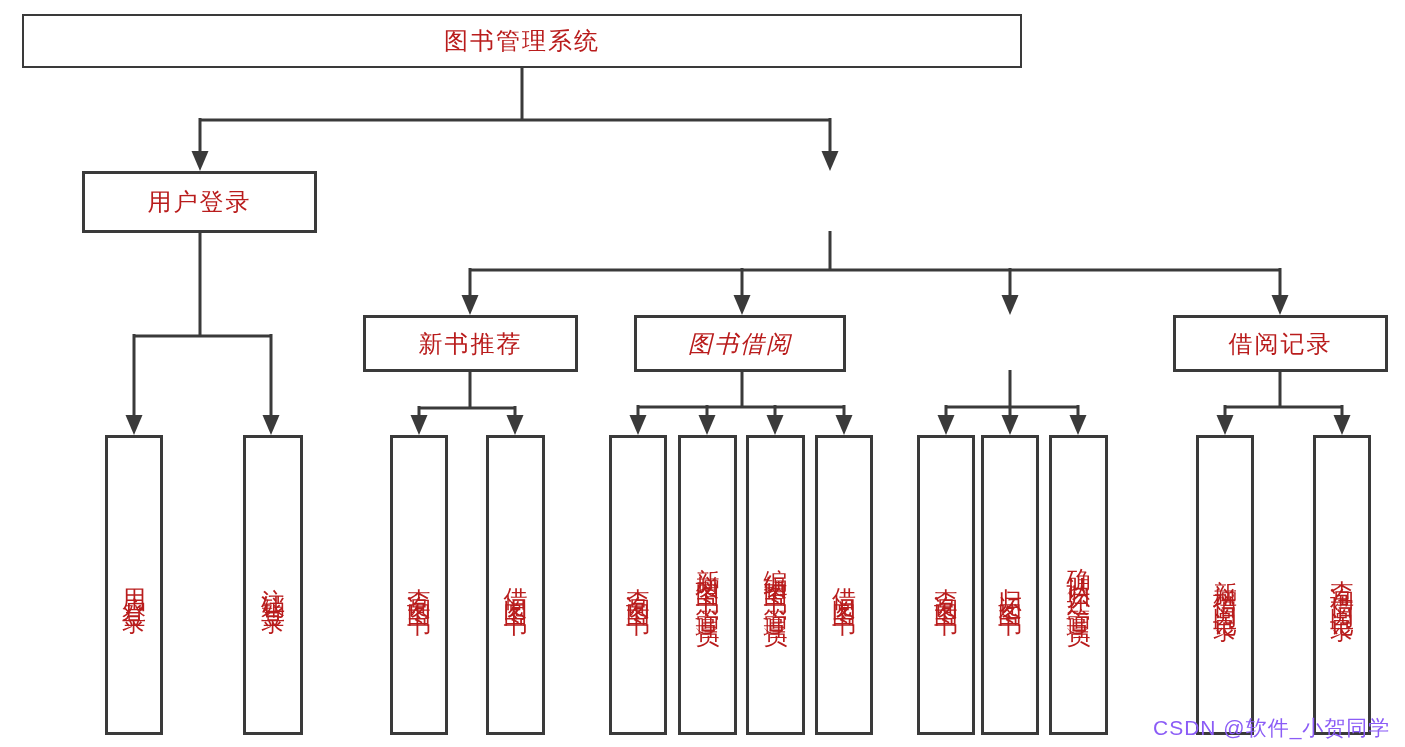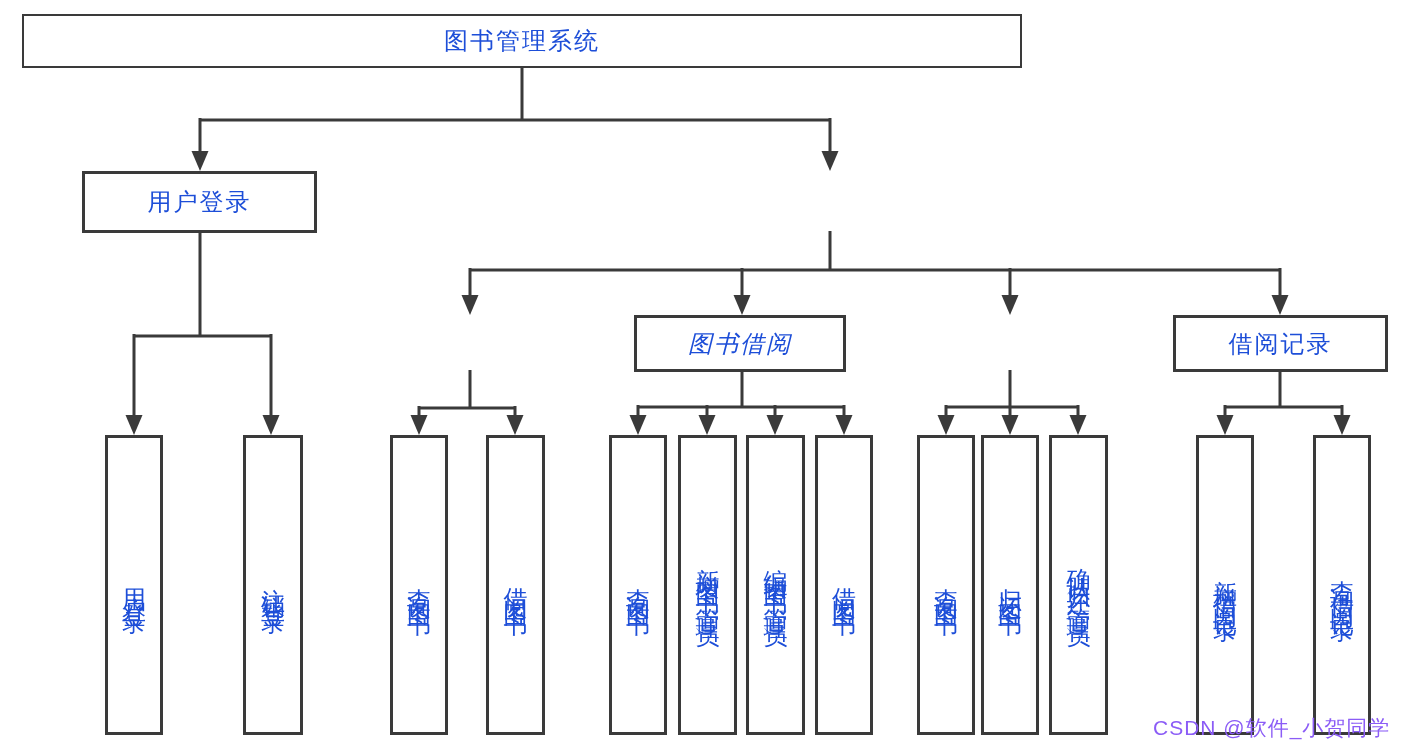--- a/index.html
+++ b/index.html
@@ -19,21 +19,21 @@
     position: absolute;
     left: 0;
     top: 0;
     z-index: 1;
   }
   .node {
     position: absolute;
     box-sizing: border-box;
     background: #ffffff;
     border: 3px solid #3a3a3a;
-    color: #1d4ed8;
+    color: #b91c1c;
     display: flex;
     align-items: center;
     justify-content: center;
     z-index: 2;
     font-size: 24px;
     letter-spacing: 2px;
   }
   .node.root {
     border-width: 2px;
   }
@@ -99,20 +99,23 @@
   </svg>
 
   <div class="node root" style="left:22px; top:14px; width:1000px; height:54px;">
     <span>图书管理系统</span>
   </div>
 
   <div class="node" style="left:82px; top:171px; width:235px; height:62px;">
     <span>用户登录</span>
   </div>
 
+  <div class="node" style="left:363px; top:315px; width:215px; height:57px;">
+    <span>新书推荐</span>
+  </div>
   <div class="node" style="left:634px; top:315px; width:212px; height:57px;font-style:italic;">
     <span>图书借阅</span>
   </div>
   <div class="node" style="left:1173px; top:315px; width:215px; height:57px;">
     <span>借阅记录</span>
   </div>
 
   <div class="node vbox" style="left:105px; top:435px; width:58px; height:300px;">
     <span>用户登录</span>
   </div>

